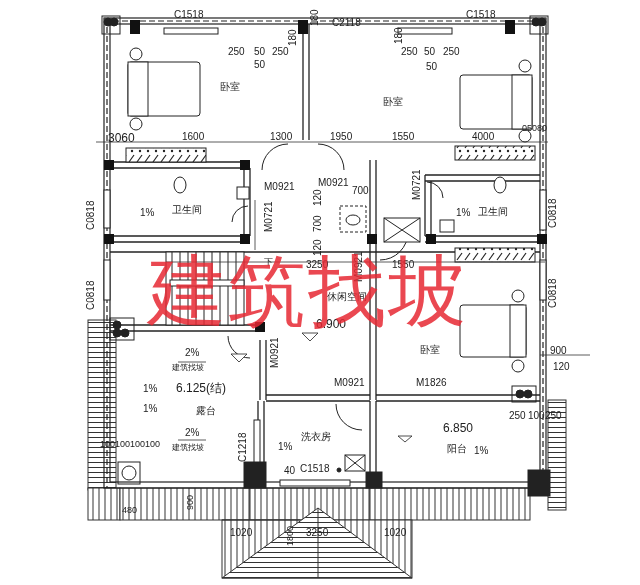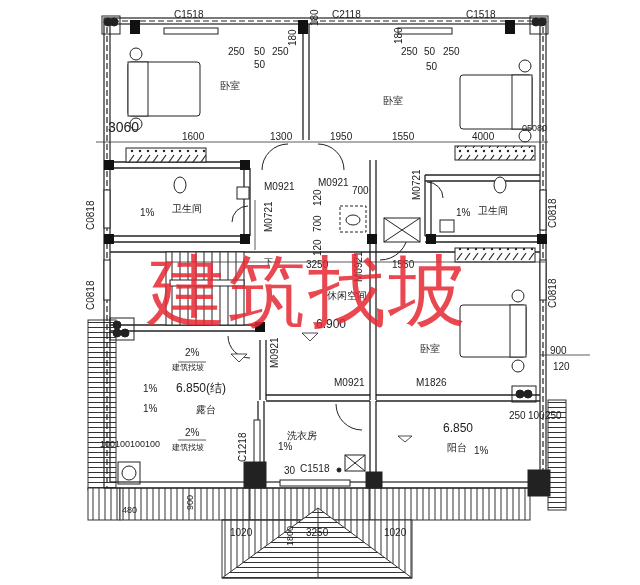--- a/index.html
+++ b/index.html
@@ -1,19 +1,19 @@
 <!DOCTYPE html>
 <html><head>
 <meta charset="utf-8">
 <style>
   html, body { margin: 0; padding: 0; background: #ffffff; }
   body { width: 640px; height: 585px; overflow: hidden; position: relative; font-family: "DejaVu Sans", sans-serif; }
   #plan { position: absolute; left: 0; top: 0; width: 640px; height: 585px; }
   .lbl { position: absolute; font-size: 10px; color: #222; white-space: nowrap; line-height: 1; font-family: "Liberation Sans", sans-serif; }
-  .lbl.room { font-size: 10px; font-family: Liberation Mono, monospace; }
+  .lbl.room { font-size: 10px; font-family: Liberation Serif, serif; }
   .lbl.v { transform: rotate(-90deg); transform-origin: left top; }
   .lbl.elev { font-size: 12px; }
   .watermark { position: absolute; left: 148px; top: 252px; font-size: 78px; color: rgba(230,40,50,0.85); letter-spacing: 2px; font-family: "DejaVu Serif", serif; line-height: 1; white-space: nowrap; }
 </style>
 </head>
 <body>
 
 <svg id="plan" viewBox="0 0 640 585" xmlns="http://www.w3.org/2000/svg">
   <defs>
     <pattern id="hatchV" width="6" height="6" patternUnits="userSpaceOnUse">
@@ -198,37 +198,37 @@
     <line x1="255" y1="200" x2="255" y2="250"></line>
     <polygon points="231,354 247,354 239,362" fill="#fff" stroke="#222"></polygon>
     <polygon points="398,436 412,436 405,442" fill="#fff" stroke="#222"></polygon>
     <polygon points="302,333 318,333 310,341" fill="#fff" stroke="#222"></polygon>
     <line x1="178" y1="362" x2="206" y2="362"></line>
     <line x1="178" y1="440" x2="206" y2="440"></line>
   </g>
 </svg>
 
 <span class="lbl" style="left:174px;top:10px;">C1518</span>
-<span class="lbl" style="left:332px;top:10px;">C2118</span>
+<span class="lbl" style="left:332px;top:18px;">C2118</span>
 <span class="lbl" style="left:466px;top:10px;">C1518</span>
 <span class="lbl v" style="left:86px;top:230px;">C0818</span>
 <span class="lbl v" style="left:86px;top:310px;">C0818</span>
 <span class="lbl v" style="left:548px;top:228px;">C0818</span>
 <span class="lbl v" style="left:548px;top:308px;">C0818</span>
 <span class="lbl v" style="left:238px;top:462px;">C1218</span>
 <span class="lbl" style="left:300px;top:464px;">C1518</span>
 
 <span class="lbl room" style="left:220px;top:82px;">卧室</span>
 <span class="lbl room" style="left:383px;top:97px;">卧室</span>
 <span class="lbl room" style="left:172px;top:205px;">卫生间</span>
 <span class="lbl room" style="left:478px;top:207px;">卫生间</span>
 <span class="lbl room" style="left:296px;top:292px;margin-left:31px;">休闲空间</span>
 <span class="lbl room" style="left:420px;top:345px;">卧室</span>
 <span class="lbl room" style="left:196px;top:406px;">露台</span>
-<span class="lbl room" style="left:287px;top:432px;">洗衣房</span>
+<span class="lbl room" style="left:301px;top:432px;">洗衣房</span>
 <span class="lbl room" style="left:447px;top:444px;">阳台</span>
 
 <span class="lbl" style="left:264px;top:182px;">M0921</span>
 <span class="lbl v" style="left:264px;top:232px;">M0721</span>
 <span class="lbl" style="left:318px;top:178px;">M0921</span>
 <span class="lbl v" style="left:412px;top:200px;">M0721</span>
 <span class="lbl v" style="left:270px;top:368px;">M0921</span>
 <span class="lbl v" style="left:354px;top:282px;">M0921</span>
 <span class="lbl" style="left:334px;top:378px;">M0921</span>
 <span class="lbl" style="left:416px;top:378px;">M1826</span>
@@ -242,50 +242,50 @@
 <span class="lbl" style="left:443px;top:47px;">250</span>
 <span class="lbl" style="left:426px;top:62px;">50</span>
 <span class="lbl v" style="left:288px;top:46px;">180</span>
 <span class="lbl v" style="left:310px;top:26px;">180</span>
 <span class="lbl v" style="left:394px;top:44px;">180</span>
 <span class="lbl" style="left:182px;top:132px;">1600</span>
 <span class="lbl" style="left:270px;top:132px;">1300</span>
 <span class="lbl" style="left:330px;top:132px;">1950</span>
 <span class="lbl" style="left:392px;top:132px;">1550</span>
 <span class="lbl" style="left:472px;top:132px;">4000</span>
-<span class="lbl" style="left:108px;top:120px;font-size:14px;">3060</span>
+<span class="lbl" style="left:108px;top:132px;font-size:12px;">3060</span>
 <span class="lbl" style="left:522px;top:124px;font-size:9px;">05080</span>
 <span class="lbl" style="left:352px;top:186px;">700</span>
 <span class="lbl v" style="left:313px;top:206px;">120</span>
 <span class="lbl v" style="left:313px;top:232px;">700</span>
 <span class="lbl v" style="left:313px;top:256px;">120</span>
 <span class="lbl" style="left:306px;top:260px;">3250</span>
 <span class="lbl" style="left:392px;top:260px;">1550</span>
 <span class="lbl" style="left:550px;top:346px;">900</span>
 <span class="lbl" style="left:553px;top:362px;">120</span>
 <span class="lbl" style="left:509px;top:411px;">250</span>
 <span class="lbl" style="left:528px;top:411px;">100</span>
 <span class="lbl" style="left:545px;top:411px;">250</span>
 <span class="lbl" style="left:100px;top:440px;font-size:9px;">100100</span>
 <span class="lbl" style="left:130px;top:440px;font-size:9px;">100100</span>
 <span class="lbl" style="left:122px;top:506px;font-size:9px;">480</span>
 <span class="lbl v" style="left:186px;top:510px;font-size:9px;">900</span>
 <span class="lbl" style="left:230px;top:528px;">1020</span>
 <span class="lbl" style="left:306px;top:528px;">3250</span>
 <span class="lbl v" style="left:286px;top:546px;font-size:9px;">1800</span>
 <span class="lbl" style="left:384px;top:528px;">1020</span>
-<span class="lbl" style="left:284px;top:466px;">30</span>
+<span class="lbl" style="left:284px;top:466px;">40</span>
 
 <span class="lbl" style="left:140px;top:208px;">1%</span>
 <span class="lbl" style="left:456px;top:208px;">1%</span>
 <span class="lbl" style="left:264px;top:258px;font-size:9px;">下</span>
 <span class="lbl elev" style="left:316px;top:318px;">6.900</span>
 <span class="lbl" style="left:185px;top:348px;">2%</span>
 <span class="lbl" style="left:172px;top:364px;font-size:8px;">建筑找坡</span>
-<span class="lbl elev" style="left:176px;top:382px;">6.850(结)</span>
+<span class="lbl elev" style="left:176px;top:382px;">6.125(结)</span>
 <span class="lbl" style="left:143px;top:384px;">1%</span>
 <span class="lbl" style="left:143px;top:404px;">1%</span>
 <span class="lbl" style="left:185px;top:428px;">2%</span>
 <span class="lbl" style="left:172px;top:444px;font-size:8px;">建筑找坡</span>
 <span class="lbl" style="left:278px;top:442px;">1%</span>
 <span class="lbl elev" style="left:443px;top:422px;">6.850</span>
 <span class="lbl" style="left:474px;top:446px;">1%</span>
 
 <div class="watermark">建筑找坡</div>
 

